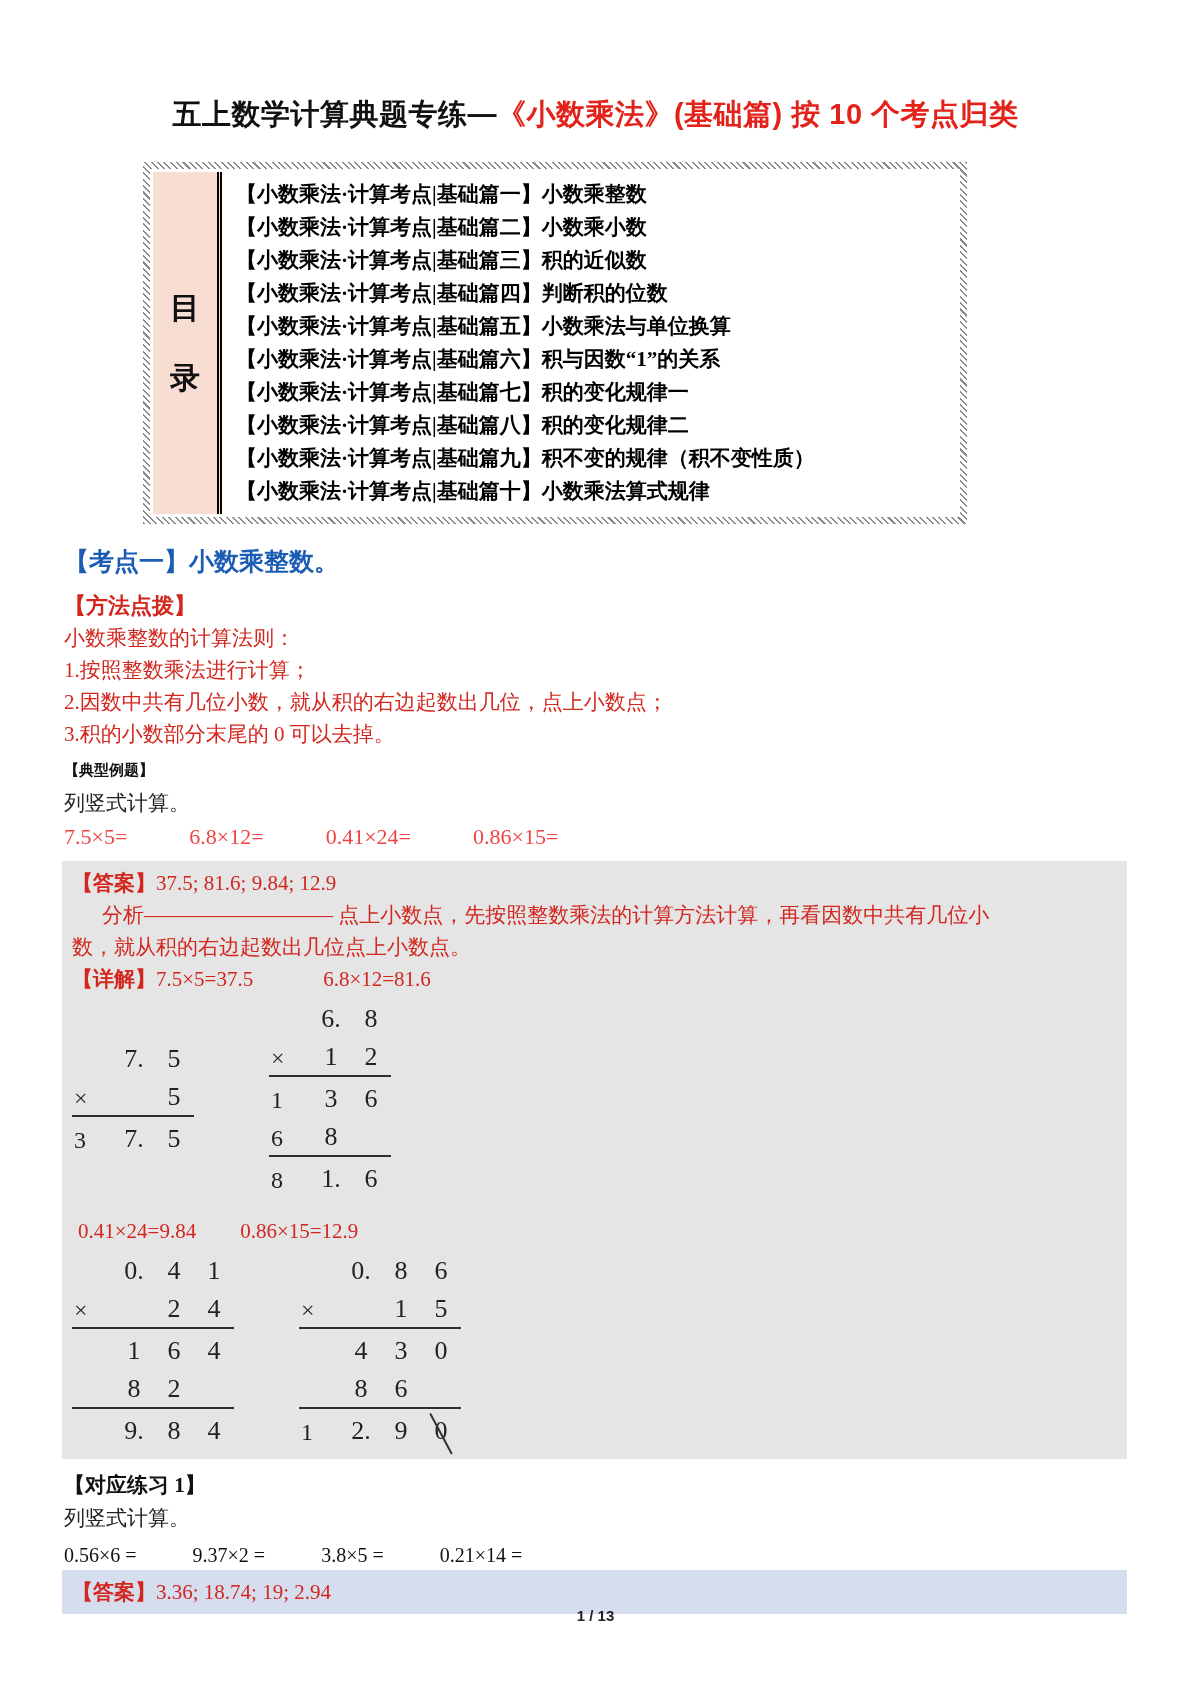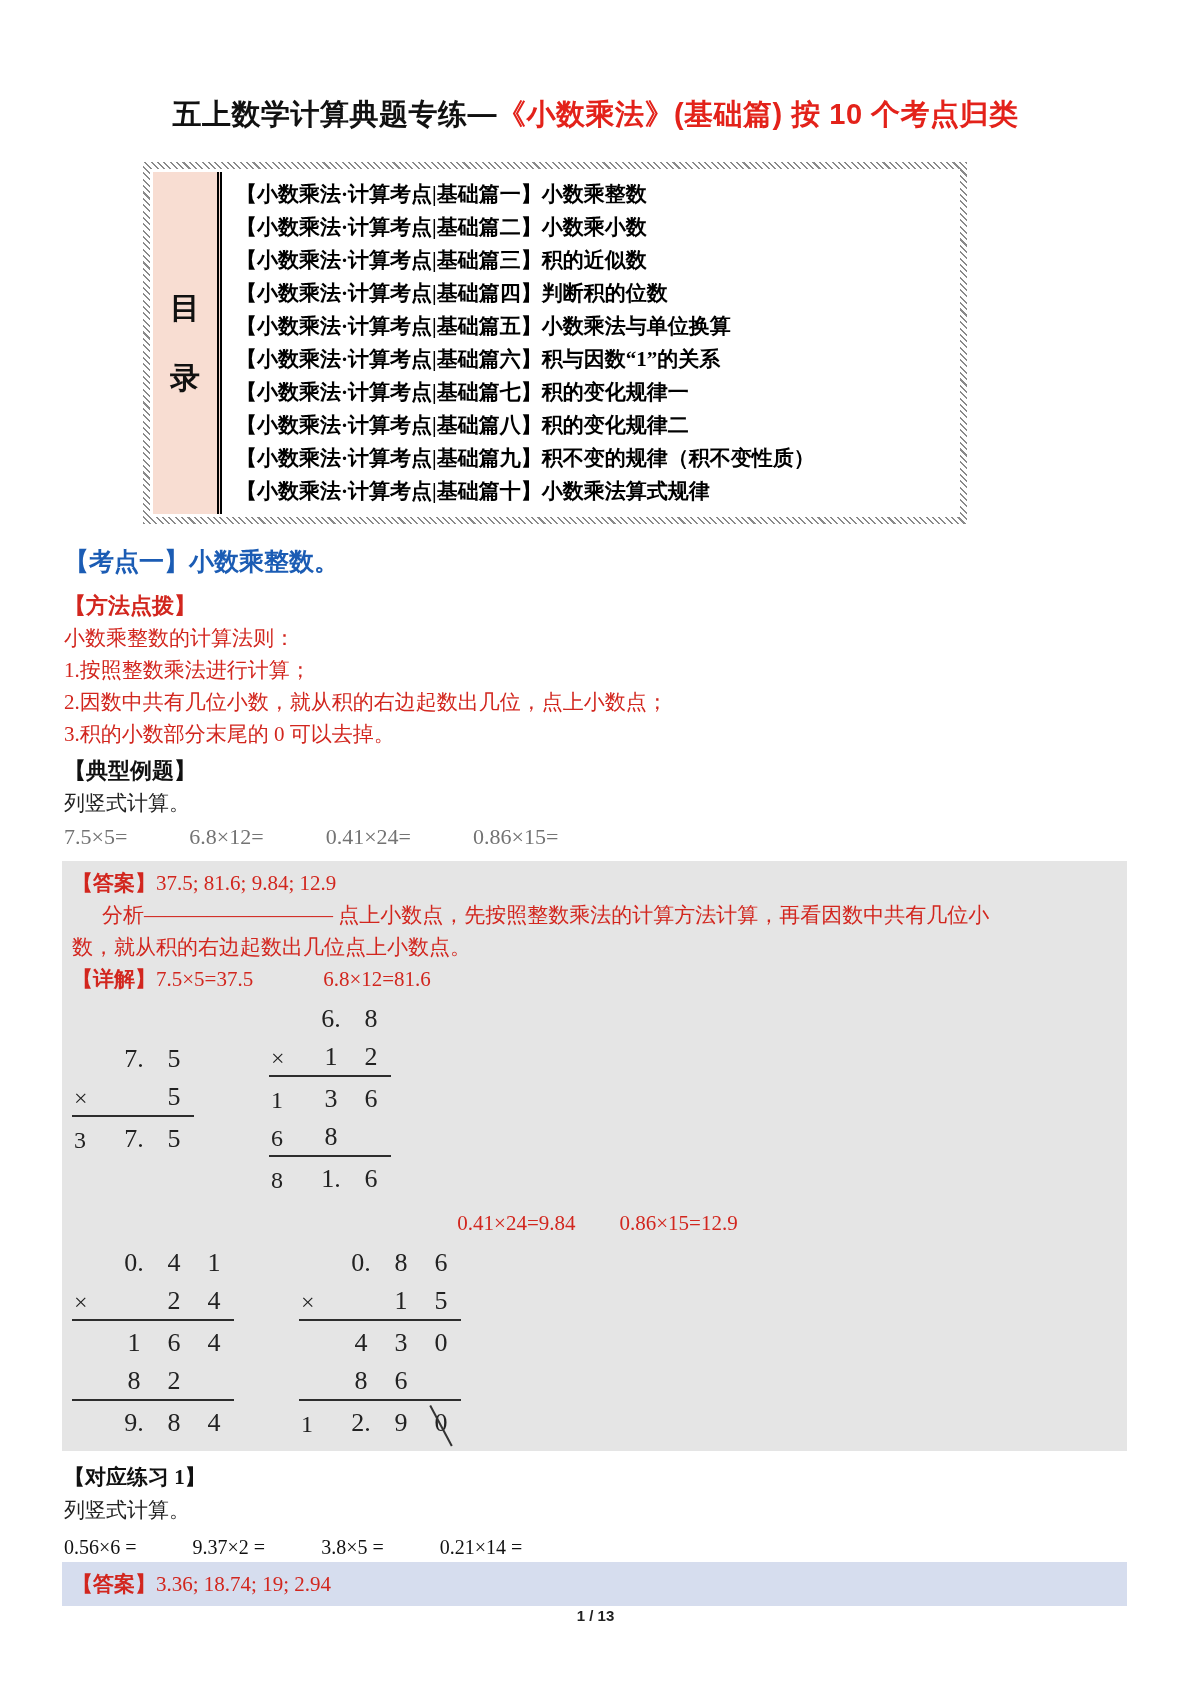--- a/index.html
+++ b/index.html
@@ -37,35 +37,35 @@
   }
 
   
   .sec-heading {
     margin:20px 0 0 0; color:#1b5cb4; font-weight:bold;
     font-size:25px; line-height:36px;
   }
   .red-title { color:#d2261e; font-weight:bold; font-size:22px; line-height:32px; margin-top:10px; }
   .red-line  { color:#d2261e; font-size:21px; line-height:32px; }
   .red-label { font-weight:bold; }
-  .black-title { color:#111; font-weight:bold; font-size:22px; line-height:33px; margin-top:4px; }
+  .black-title { color:#111; font-weight:bold; font-size:15px; line-height:33px; margin-top:4px; }
   .prompt { font-size:21px; line-height:32px; color:#222; }
-  .problems { font-size:22px; line-height:32px; margin-top:2px; color:#737373; }
+  .problems { font-size:22px; line-height:32px; margin-top:2px; color:#ef4444; }
   .prob { margin-right:62px; }
   .problems-sm { font-size:20px; line-height:30px; margin-top:6px; color:#111; }
   .prob-sm { margin-right:56px; }
 
   
   .answer-block {
     background:#e5e5e5; margin:8px 0 0 -2px; padding:6px 10px 10px 10px;
   }
   .indent { padding-left:30px; }
   .gap-lg { margin-left:70px; }
   .gap-md { margin-left:44px; }
-  .mid-eqs { margin:10px 0 2px 6px;text-align:center; }
+  .mid-eqs { margin:18px 0 2px 6px; }
 
   
   .stack-row { display:flex; align-items:flex-start; margin-top:2px; }
   .mul-stack { display:inline-block; color:#222; }
   .offset-down { margin-top:40px; }
   .ml-75 { margin-left:75px; }
   .ml-65 { margin-left:65px; }
   .mul-row {
     display:flex; height:40px; align-items:flex-end;
     box-sizing:border-box; padding-bottom:5px;

